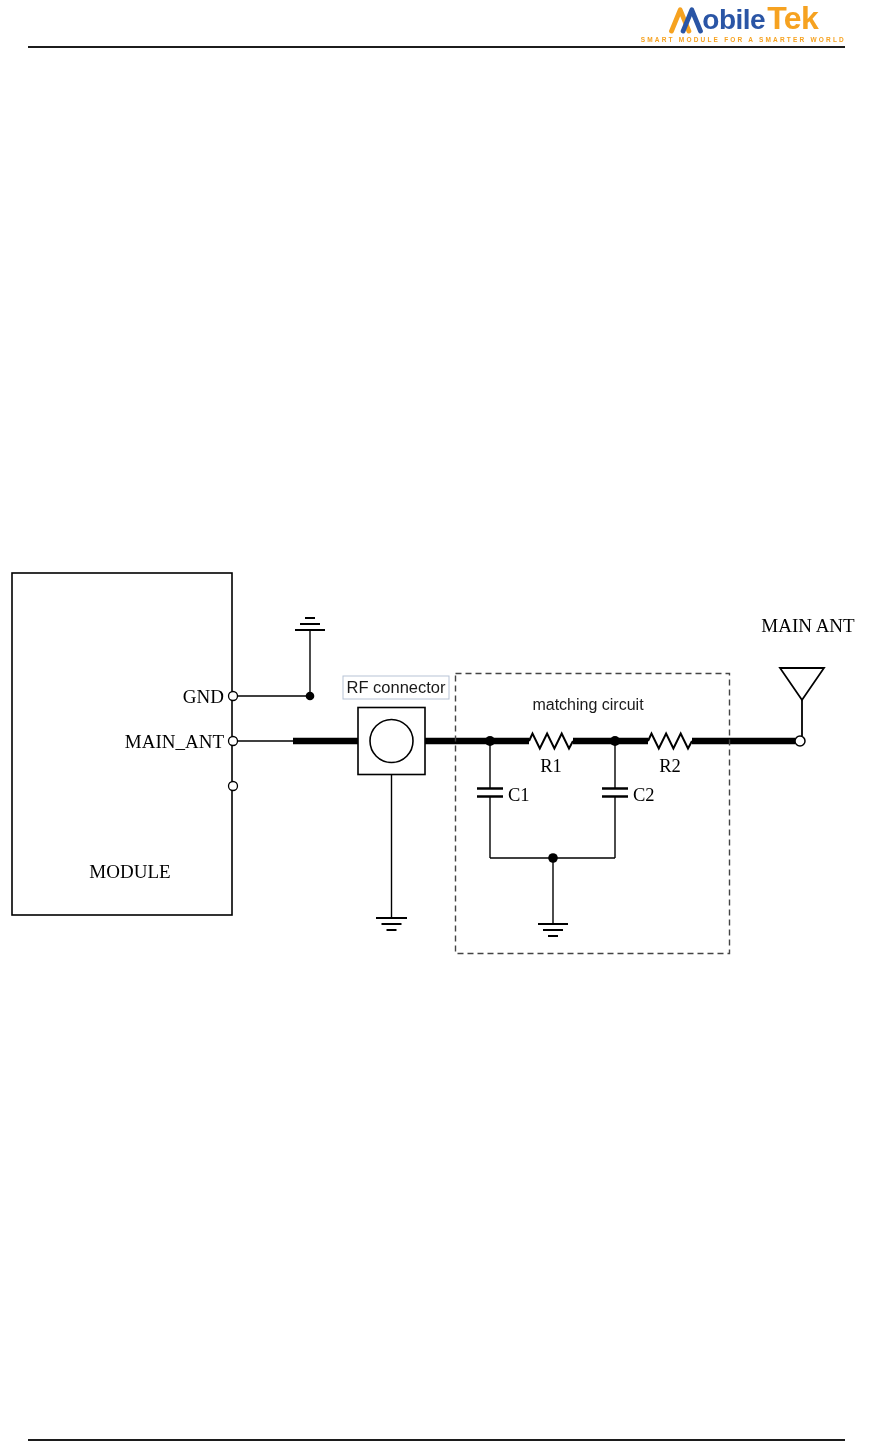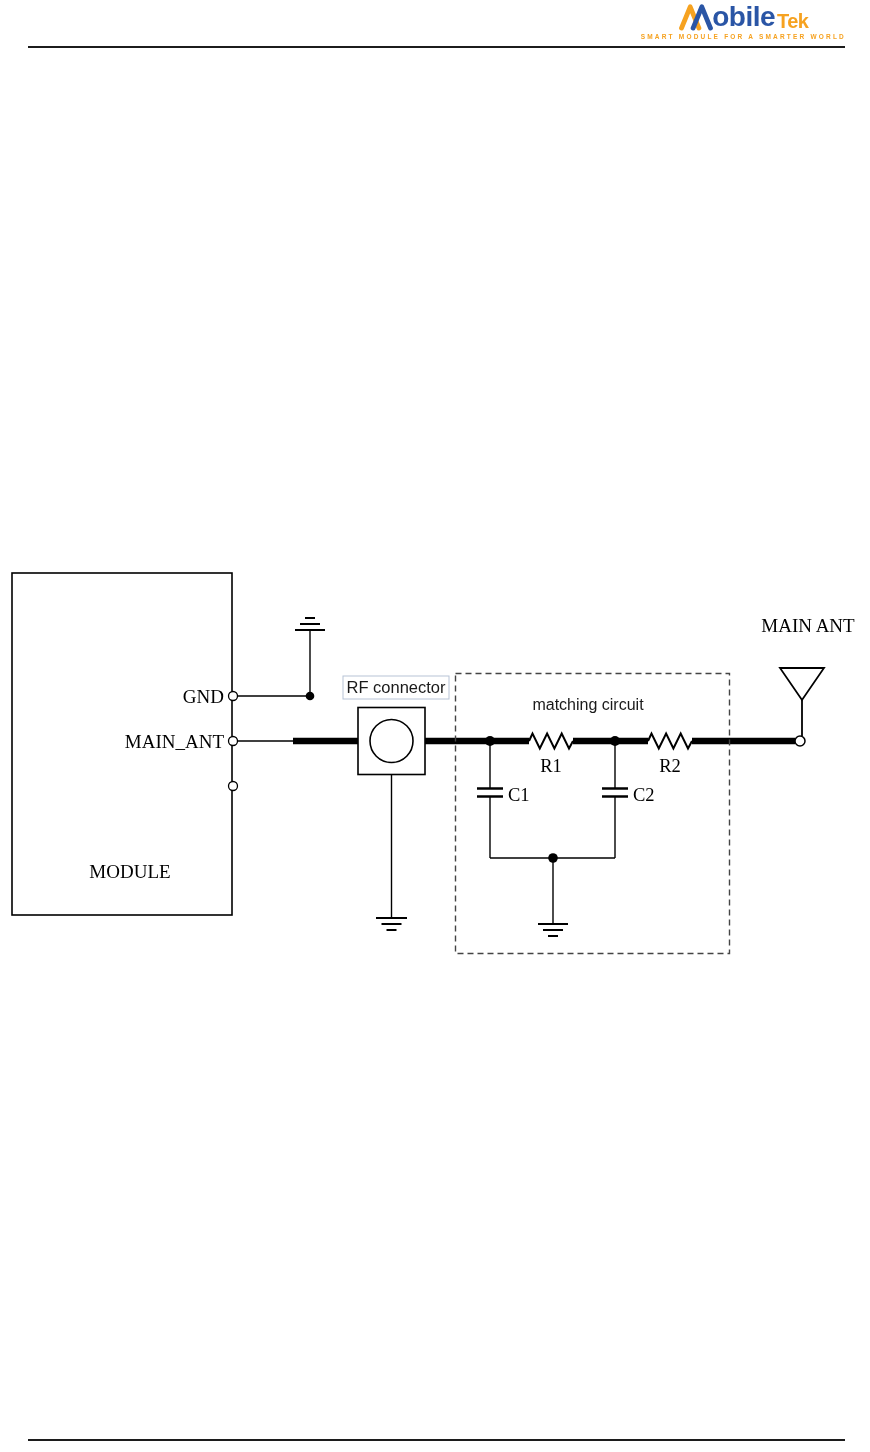--- a/index.html
+++ b/index.html
@@ -24,21 +24,21 @@
     position:absolute; top:2px; right:24px;
     display:flex; flex-direction:column; align-items:center;
   }
   .wordmark { display:flex; align-items:flex-end; line-height:1; }
   .m-mark { width:36px; height:29px; margin-right:-2px; }
   .brand-mobile {
     color:#2a55a5; font-weight:bold; font-size:28px; letter-spacing:-0.5px;
     font-family:"Liberation Sans","DejaVu Sans",sans-serif;
   }
   .brand-tek {
-    color:#f6a220; font-weight:bold; font-size:20px; letter-spacing:-0.5px;
+    color:#f6a220; font-weight:bold; font-size:32px; letter-spacing:-0.5px;
     margin-left:2px;
     font-family:"Liberation Sans","DejaVu Sans",sans-serif;
   }
   .tagline {
     margin-top:2px;
     font-size:6.5px; font-weight:bold; letter-spacing:2.2px;
     color:#f6a220; white-space:nowrap; text-transform:uppercase;
   }
   
   .circuit-svg { position:absolute; left:0; top:0; }

